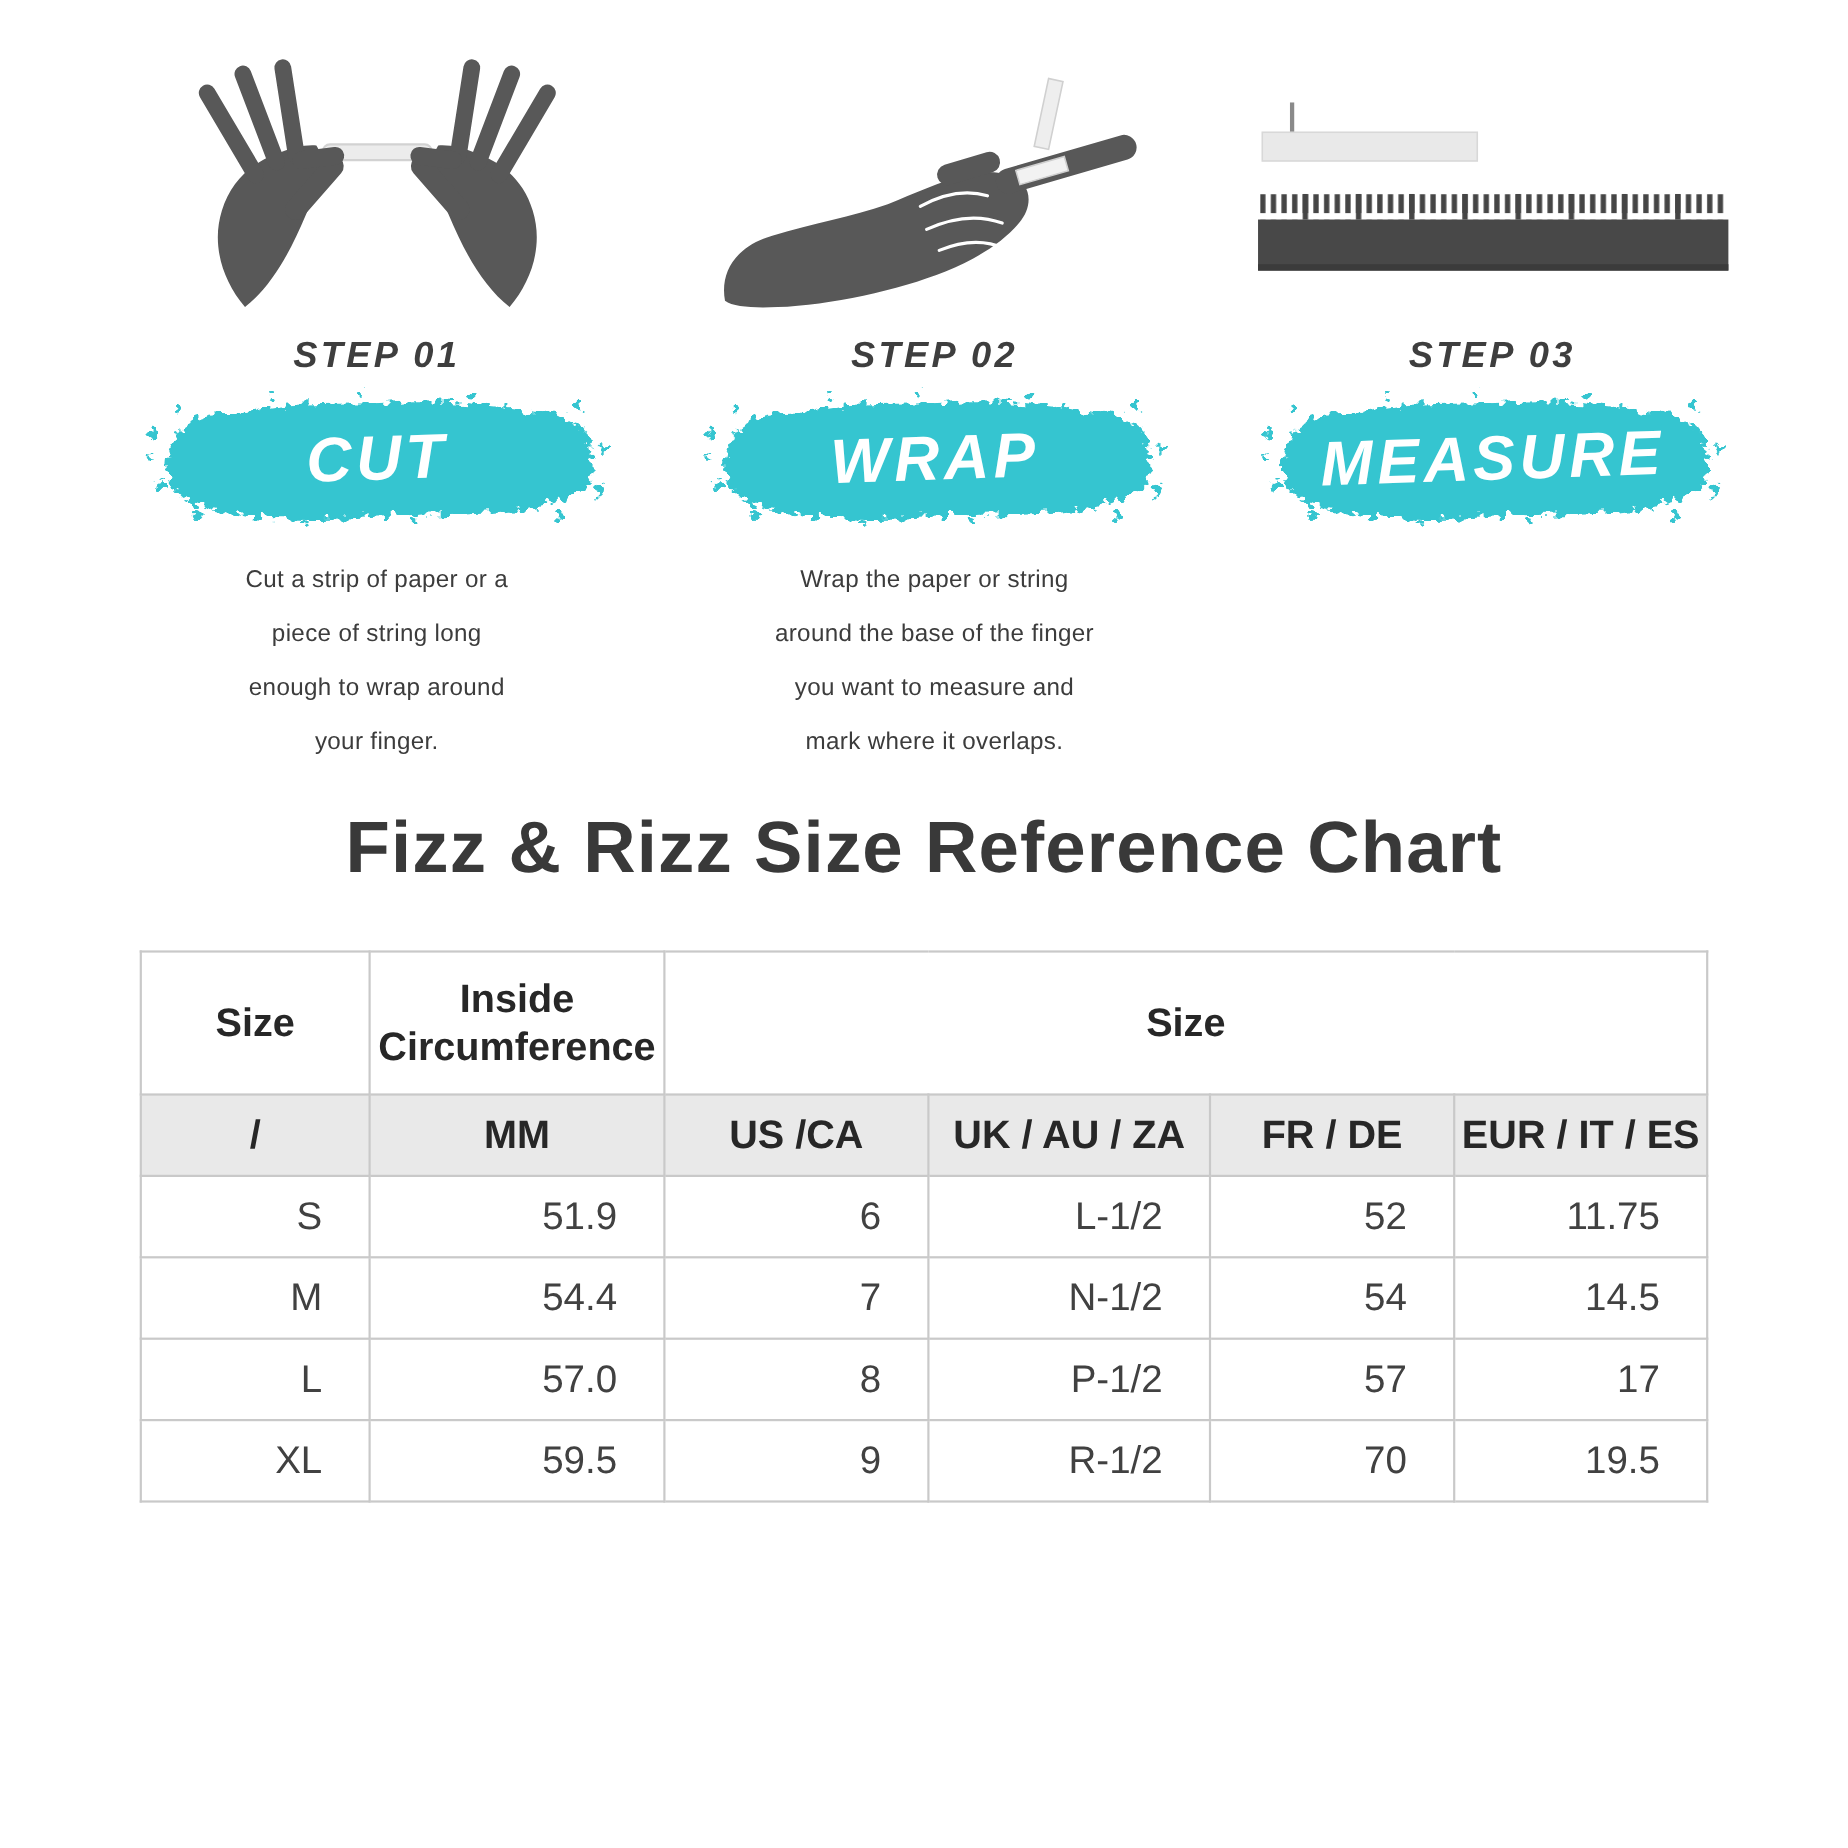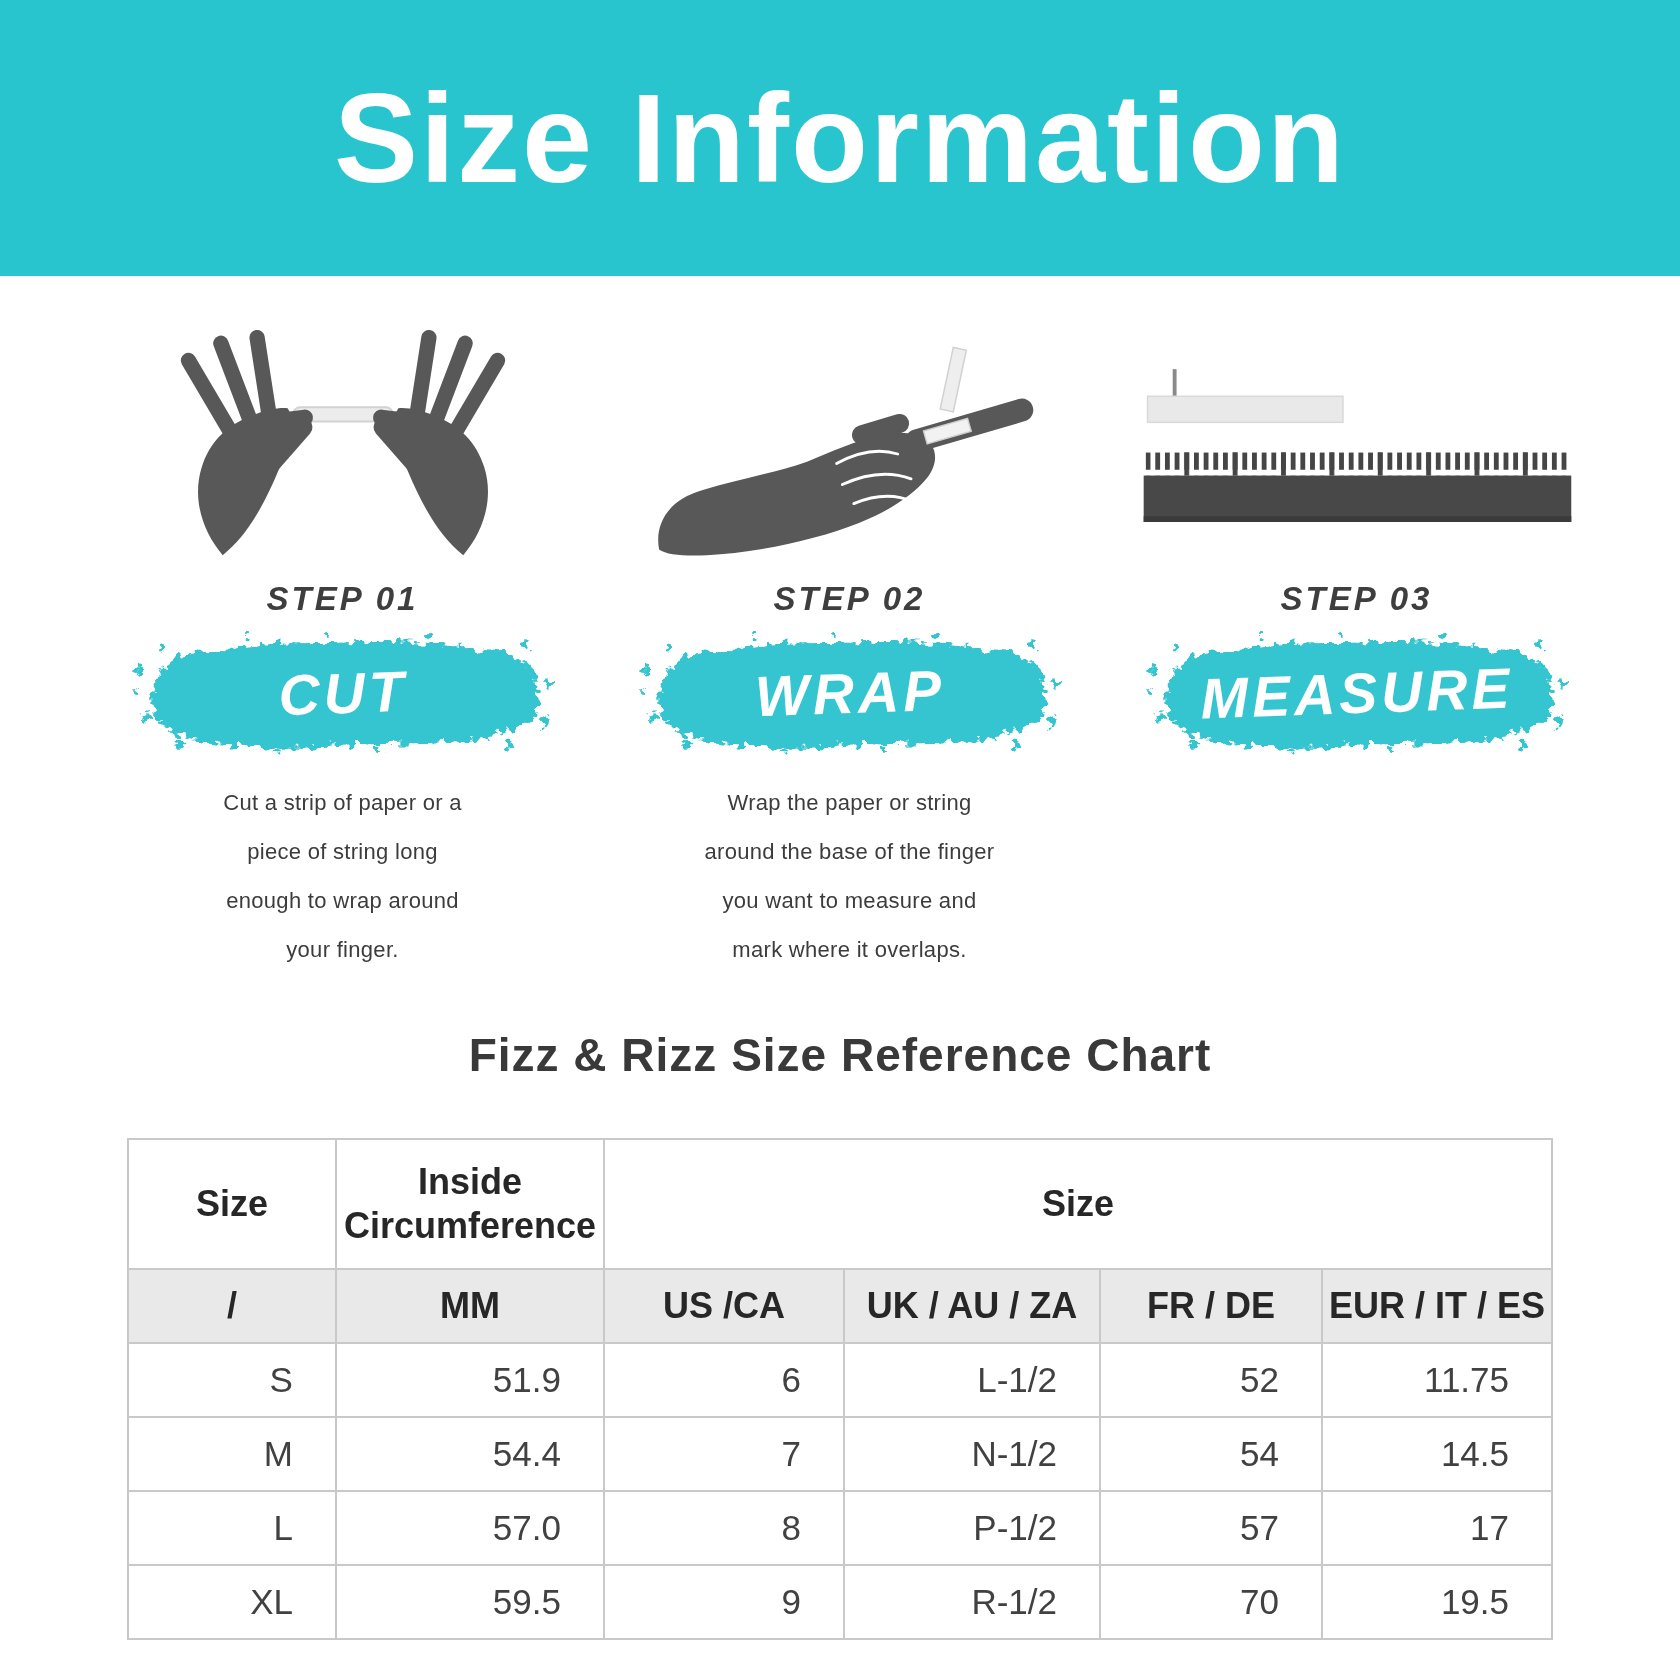--- a/index.html
+++ b/index.html
@@ -32,22 +32,22 @@
     position: absolute; inset: 0; display: flex; align-items: center; justify-content: center;
     color: #ffffff; font-size: 57px; font-weight: 800; font-style: italic;
     letter-spacing: 4px; transform: rotate(-2deg);
   }
   .desc {
     margin-top: 22px; width: 500px; text-align: center; white-space: pre-line;
     font-size: 22px; line-height: 49px; color: #3c3c3c; letter-spacing: 0.3px;
   }
   
   .chart-title {
-    margin-top: 54px; text-align: center;
-    font-size: 46px; font-weight: 800; color: #393939; letter-spacing: 1px;
+    margin-top: 34px; text-align: center;
+    font-size: 66px; font-weight: 800; color: #393939; letter-spacing: 1px;
   }
   .size-table {
     border-collapse: collapse; margin: 56px auto 0 auto;
     width: 1424px; table-layout: fixed; padding-left: 40px;
   }
   .size-table th, .size-table td { border: 2px solid #c9c9c9; }
   .size-table tr.h1 th {
     height: 126px; background: #ffffff; font-size: 36px; font-weight: 700;
     color: #272727; text-align: center; white-space: pre-line; line-height: 44px;
   }
@@ -95,23 +95,20 @@
         <line x1="143" y1="114" x2="130" y2="30" stroke-width="16"></line>
         <line x1="142" y1="165" x2="178" y2="124" stroke-width="20"></line>
         <line x1="148" y1="118" x2="180" y2="114" stroke-width="17"></line>
       </g>
     </g>
   </defs>
 </svg>
 
 <div class="page">
 
-  <div class="banner">
-    <div class="banner-title">Size Information</div>
-  </div>
 
   <div class="steps">
 
     <div class="step">
       <div class="illus">
         <svg viewBox="0 0 440 260" width="420">
           <rect x="168" y="103" width="104" height="15" rx="7" fill="#ececec" stroke="#d2d2d2" stroke-width="2"></rect>
           <use href="#hand-pinch"></use>
           <use href="#hand-pinch" transform="translate(440,0) scale(-1,1)"></use>
         </svg>

